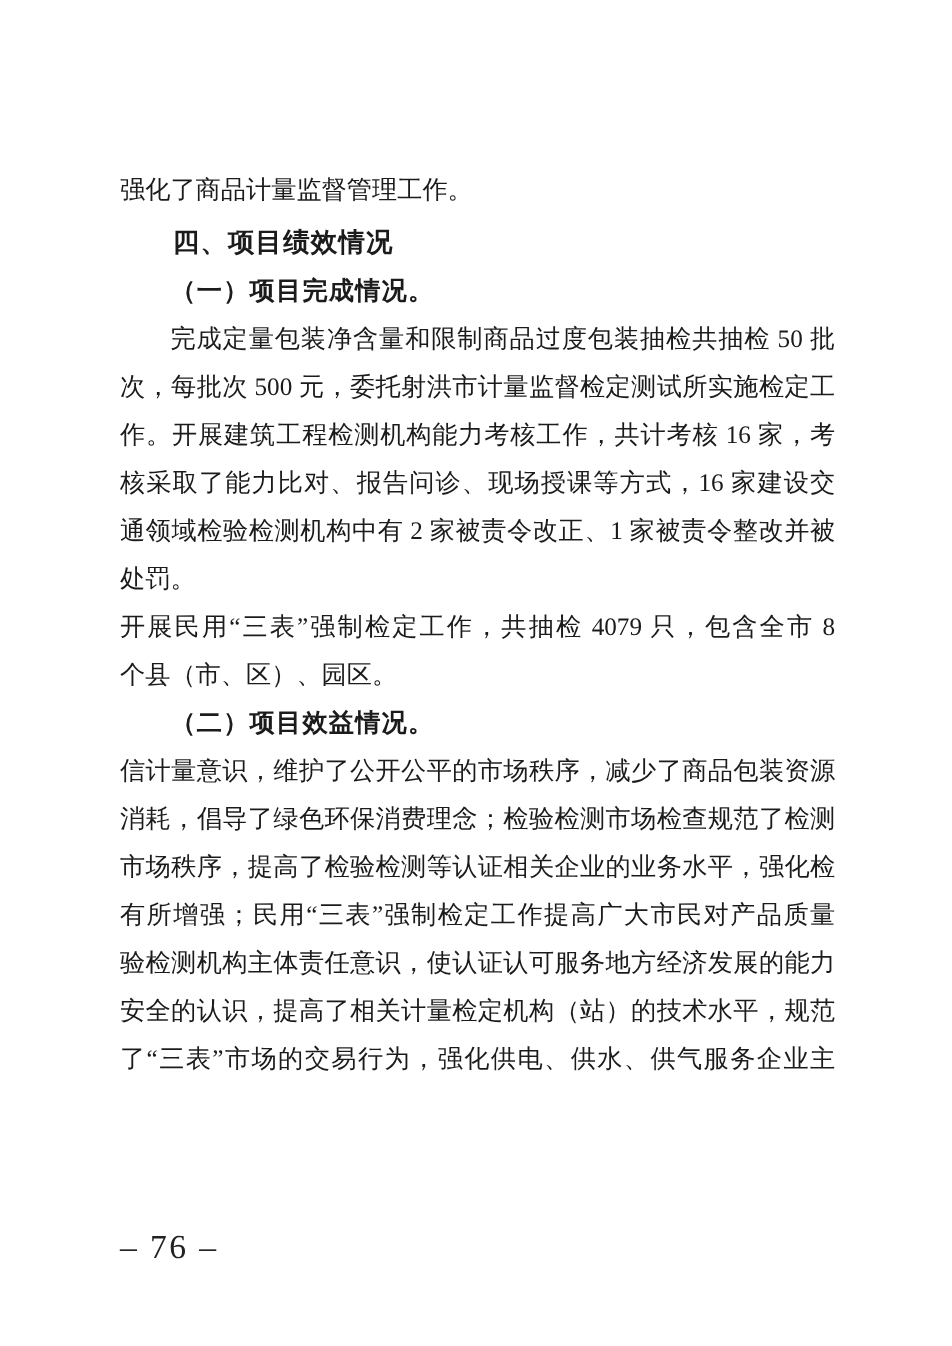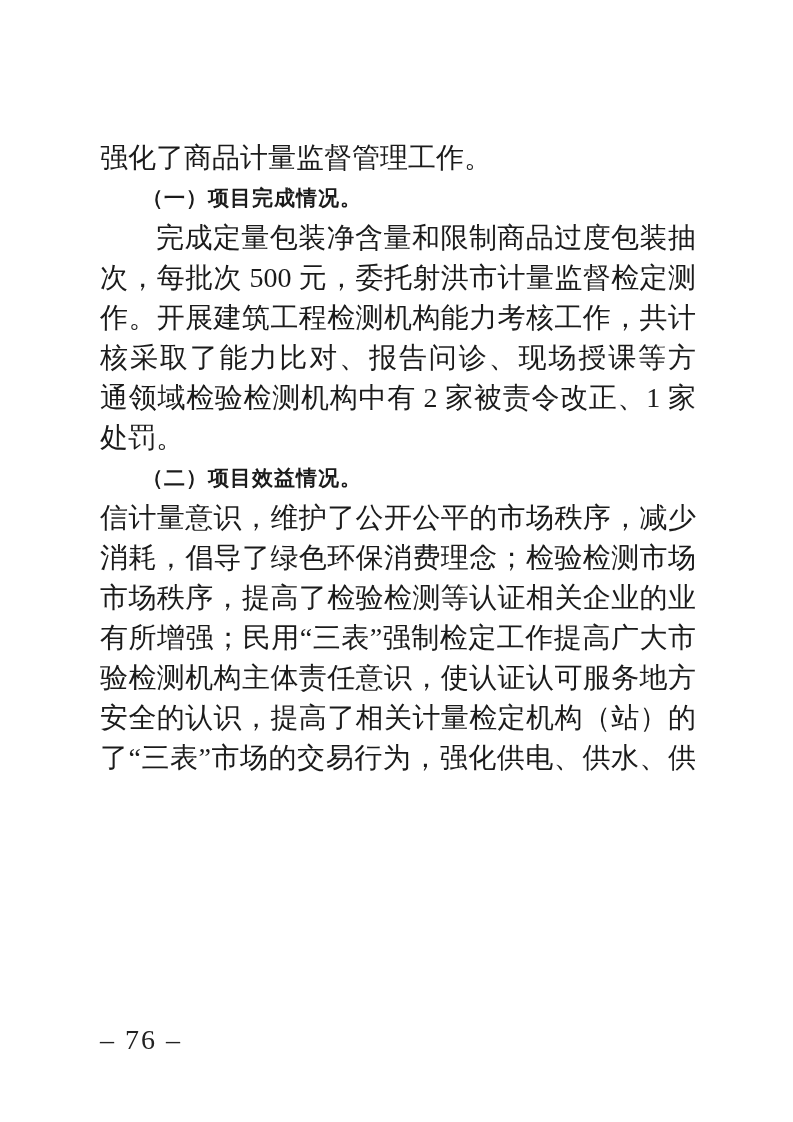--- a/index.html
+++ b/index.html
@@ -17,21 +17,21 @@
   }
   .doc {
     position: absolute;
     left: 100px;
     top: 138px;
     width: 596px;
   }
   .line {
     height: 40px;
     line-height: 40px;
-    font-size: 28px;
+    font-size: 21px;
     overflow: hidden;
     text-align: left;
   }
   .line.justify {
     text-align: justify;
     text-align-last: justify;
   }
   .body-block .line.first-indent {
     text-indent: 2em;
   }
@@ -63,30 +63,37 @@
     color: #222;
   }
 </style>
 </head>
 <body>
 
 <main class="doc">
     <div class="body-block">
       <div class="line">强化了商品计量监督管理工作。</div>
     </div>
+    <div class="heading1">
+      <div class="line">四、项目绩效情况</div>
+    </div>
     <div class="heading2">
       <div class="line">（一）项目完成情况。</div>
     </div>
     <div class="body-block">
       <div class="line justify first-indent">完成定量包装净含量和限制商品过度包装抽检共抽检 50 批</div>
       <div class="line justify">次，每批次 500 元，委托射洪市计量监督检定测试所实施检定工</div>
       <div class="line justify">作。开展建筑工程检测机构能力考核工作，共计考核 16 家，考</div>
       <div class="line justify">核采取了能力比对、报告问诊、现场授课等方式，16 家建设交</div>
       <div class="line justify">通领域检验检测机构中有 2 家被责令改正、1 家被责令整改并被</div>
       <div class="line">处罚。</div>
+    </div>
+    <div class="body-block">
+      <div class="line justify">开展民用“三表”强制检定工作，共抽检 4079 只，包含全市 8</div>
+      <div class="line">个县（市、区）、园区。</div>
     </div>
     <div class="heading2">
       <div class="line">（二）项目效益情况。</div>
     </div>
     <div class="body-block">
       <div class="line justify">信计量意识，维护了公开公平的市场秩序，减少了商品包装资源</div>
       <div class="line justify">消耗，倡导了绿色环保消费理念；检验检测市场检查规范了检测</div>
       <div class="line justify">市场秩序，提高了检验检测等认证相关企业的业务水平，强化检</div>
       <div class="line justify">有所增强；民用“三表”强制检定工作提高广大市民对产品质量</div>
       <div class="line justify">验检测机构主体责任意识，使认证认可服务地方经济发展的能力</div>

